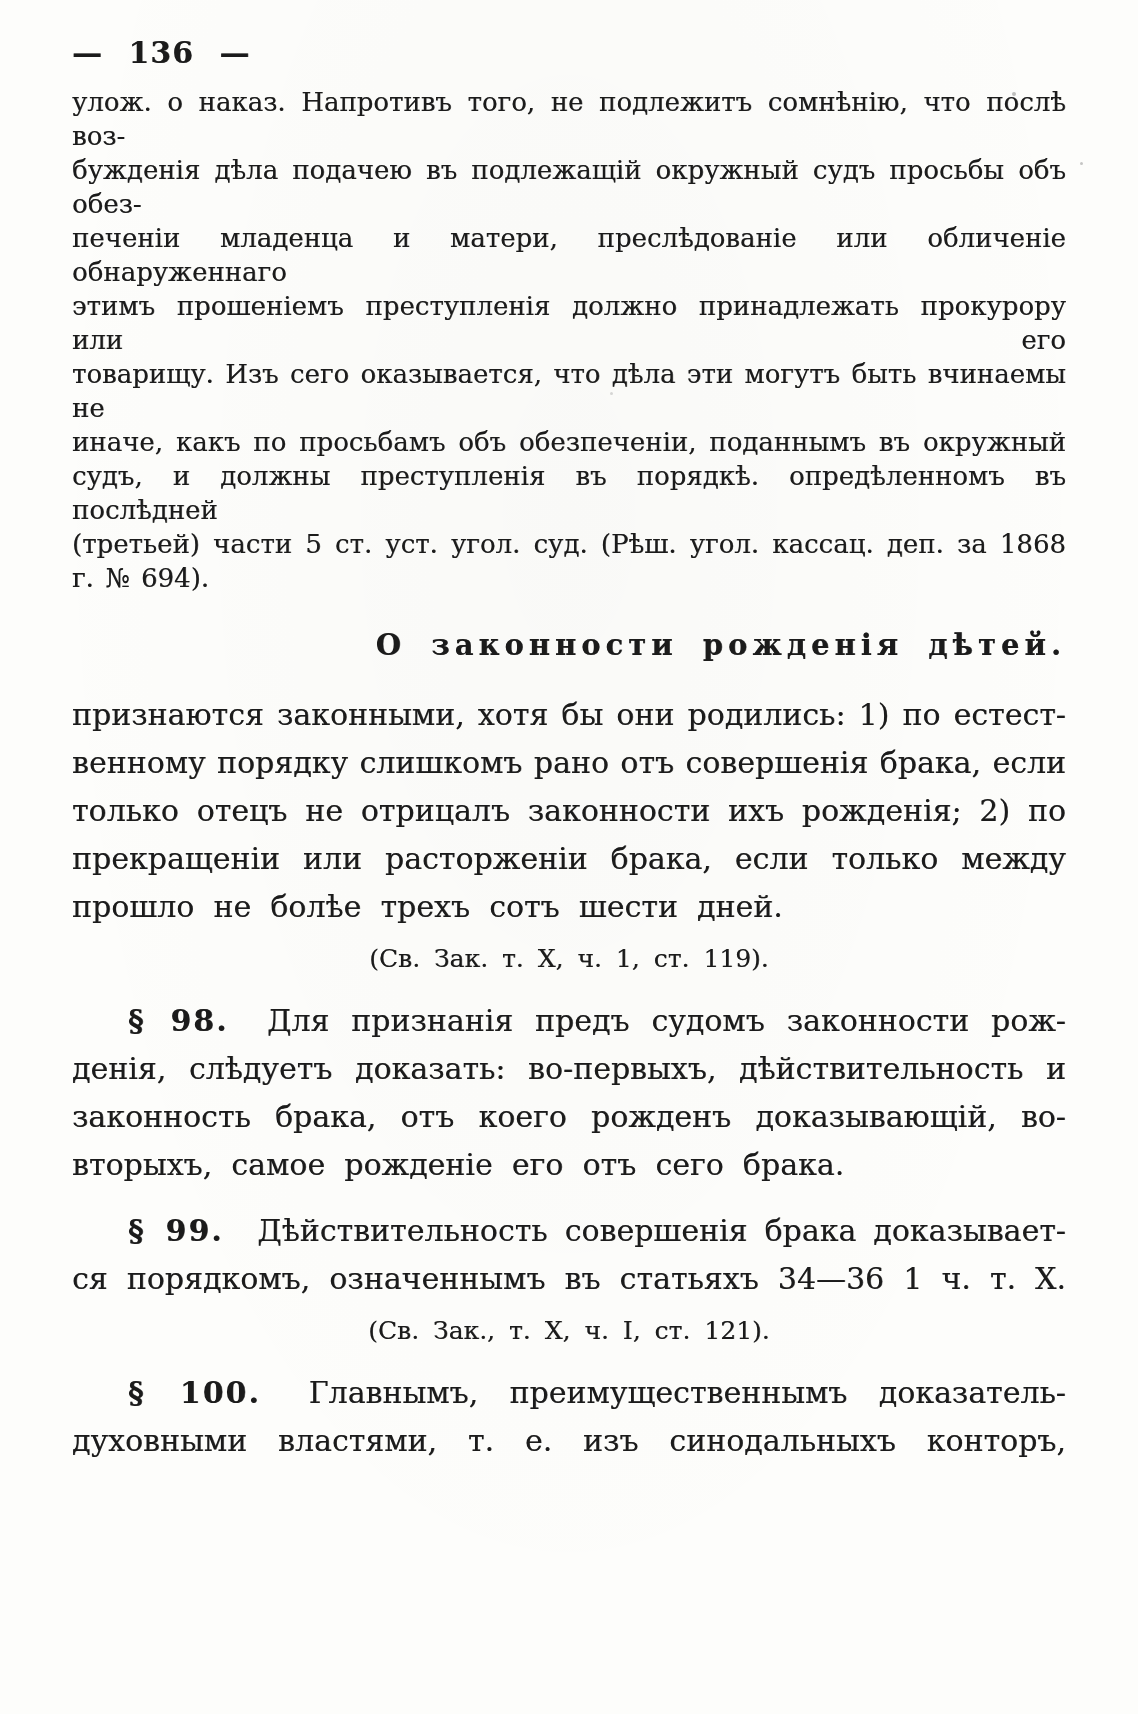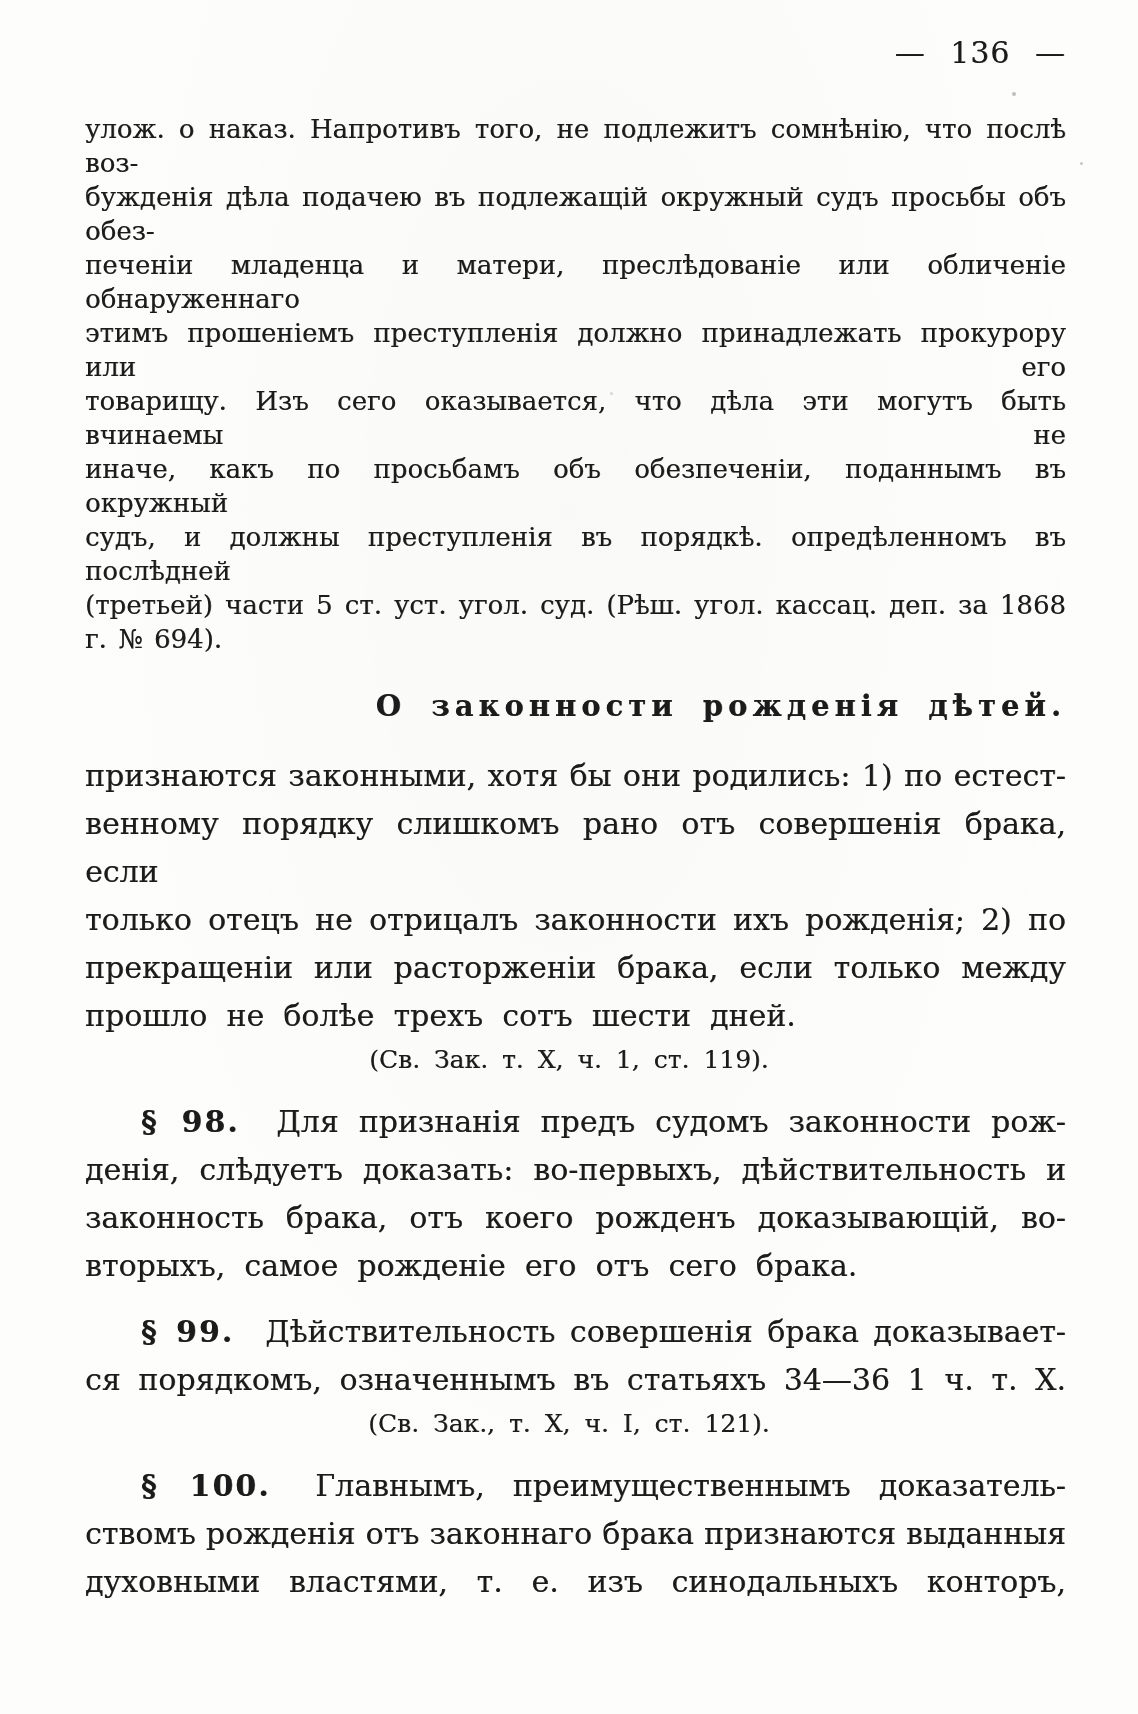--- a/index.html
+++ b/index.html
@@ -22,36 +22,36 @@
     padding: 34px 72px 0 72px;
     box-sizing: border-box;
     background:
       radial-gradient(ellipse at 50% 30%, rgba(0,0,0,0.015), rgba(0,0,0,0) 70%),
       #fdfdfb;
   }
   .ink {
     text-shadow: 0.4px 0.4px 0.5px rgba(25,25,25,0.55);
   }
   .pageno {
-    text-align: right;
+    text-align: left;
     font-size: 30px;
     line-height: 38px;
     word-spacing: 14px;
     letter-spacing: 1px;
-    margin-bottom: 40px;
+    margin-bottom: 13px;
+    font-weight: bold;
   }
   .intro {
     font-size: 26px;
     line-height: 34px;
     word-spacing: 3px;
   }
   .line {
     text-align: justify;
     text-align-last: justify;
-    margin-left: 13px;
   }
   .line.last {
     text-align-last: left;
   }
   .line.wide-last {
     text-align-last: left;
     word-spacing: 0.32em;
   }
   .heading {
     margin: 28px 0 0 0;
@@ -74,20 +74,21 @@
   .mark {
     font-weight: bold;
     letter-spacing: 2px;
     margin-right: 0.55em;
   }
   .citation {
     text-align: center;
     text-align-last: center;
     font-size: 25px;
     line-height: 40px;
+    margin-top: 8px;
     word-spacing: 6px;
   }
   .citation:empty { display: none; }
   .speck {
     position: absolute;
     background: rgba(30,30,30,0.55);
     border-radius: 50%;
   }
   .speck.s1 { left: 1012px; top: 92px;  width: 4px; height: 4px; opacity: .5; }
   .speck.s2 { left: 1080px; top: 162px; width: 3px; height: 3px; opacity: .45; }
@@ -140,21 +141,20 @@
     </div>
     <div class="line">ся порядкомъ, означеннымъ въ статьяхъ 34—36 1 ч. т. X.</div>
     <div class="citation">(Св. Зак., т. X, ч. I, ст. 121).</div>
   </section>
 
   <section class="sec">
     <div class="line first">
       <span class="mark">§ 100.</span>
       <span>Главнымъ, преимущественнымъ доказатель-</span>
     </div>
-    <div class="line">ствомъ рожденія отъ законнаго брака признаются выданныя</div>
     <div class="line">духовными властями, т. е. изъ синодальныхъ конторъ,</div>
 
   </section>
 
   <div class="speck s1"></div>
   <div class="speck s2"></div>
   <div class="speck s3"></div>
 </div>
 
 </body></html>

